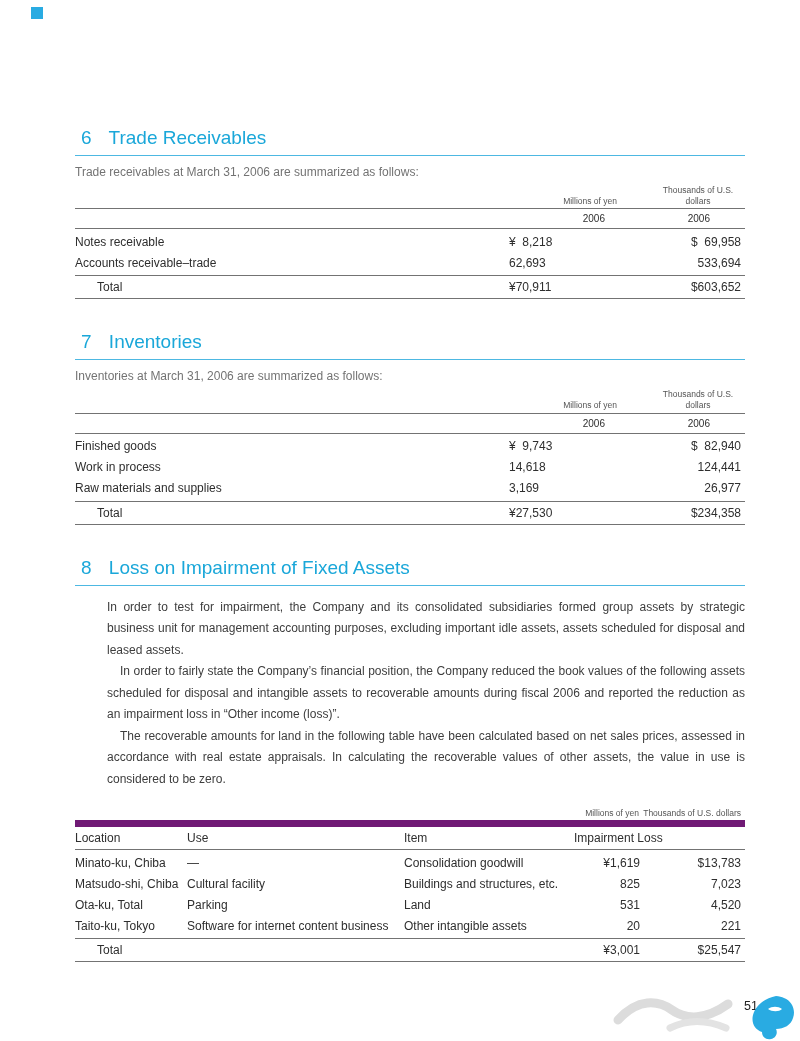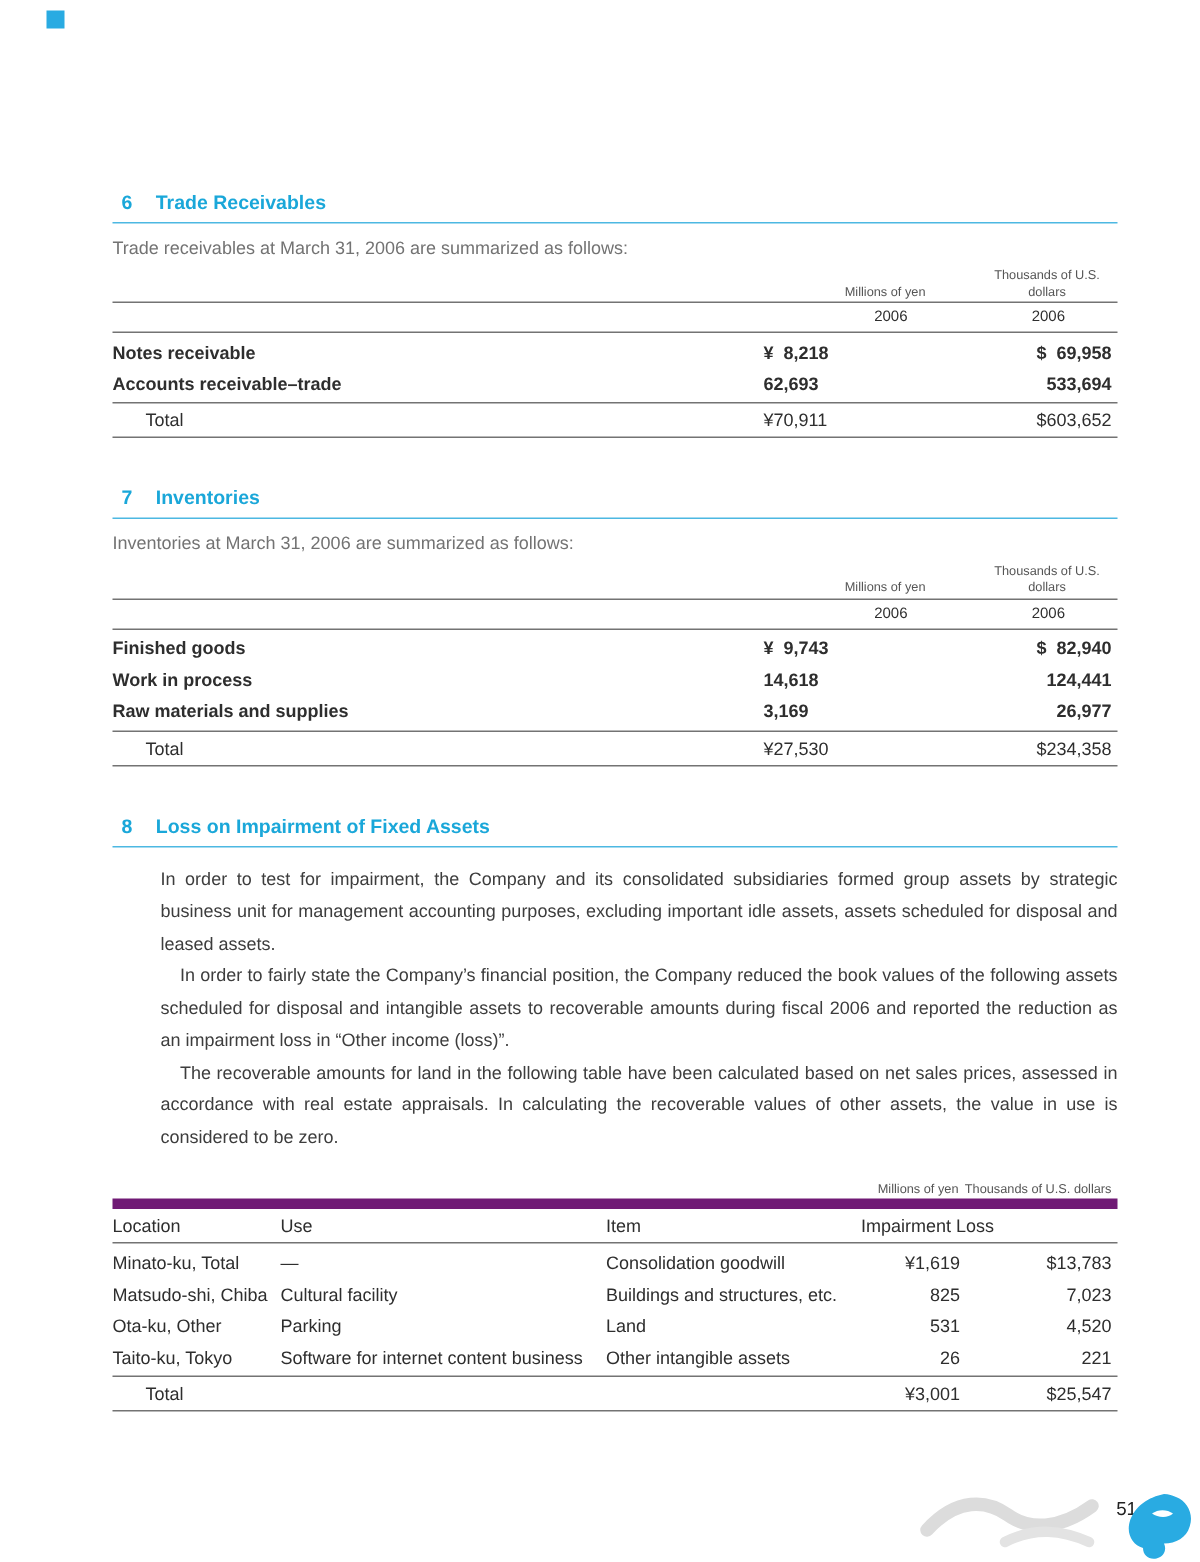--- a/index.html
+++ b/index.html
@@ -6,21 +6,21 @@
   html,body { background:#ffffff; }
   .page {
     position:relative; width:800px; height:1041px; background:#ffffff; overflow:hidden;
     font-family:"Liberation Sans","DejaVu Sans",sans-serif; color:#333333;
   }
   .corner-square { position:absolute; left:31px; top:7px; width:12px; height:12px; background:#29abe2; }
   .content { position:absolute; left:75px; top:0; width:670px; }
 
   
   .sec-head {
-    display:block; font-size:13px; font-weight:bold; color:#1aa7d9;
+    display:block; font-size:19px; font-weight:normal; color:#1aa7d9;
     padding:0 0 6px 6px; border-bottom:1px solid #4db8e2;
   }
   .sec-head .sec-num { margin-right:12px; }
   .sec-trade { margin-top:127px; }
   .sec-inv   { margin-top:32px; }
   .sec-imp   { margin-top:32px; }
   .intro { font-size:12px; color:#737373; margin-top:9px; }
 
   
   .fin-table { margin-top:6px; font-size:12px; color:#2e2e2e; }
@@ -28,21 +28,21 @@
   .ft-units .u1 { margin-left:auto; text-align:right; padding-right:4px; white-space:nowrap; }
   .ft-units .u2 { width:124px; text-align:center; padding-left:34px; padding-right:4px; }
   .ft-row { display:flex; align-items:baseline; }
   .ft-label { flex:1; }
   .ft-c1 { width:112px; white-space:pre; padding-right:4px; }
   .ft-c2 { width:124px; text-align:right; white-space:pre; padding-right:4px; }
   .ft-year { border-top:1px solid #737373; border-bottom:1px solid #737373; padding:4px 0; font-size:10px; }
   .ft-year .y1 { margin-left:auto; width:112px; text-align:right; padding-right:16px; }
   .ft-year .y2 { width:124px; text-align:right; padding-right:35px; }
   .ft-body { padding:2px 0; }
-  .ft-data { padding:3.5px 0;font-weight:bold; }
+  .ft-data { padding:3.5px 0; }
   .ft-total { border-top:1px solid #737373; border-bottom:1px solid #737373; padding:4px 0; }
   .ft-total-label { padding-left:22px; }
 
   
   .paras { margin-top:11px;margin-left:32px; }
   .para { font-size:12px; line-height:21.5px; text-align:justify; color:#3d3d3d; }
   .para.indent { text-indent:13px; }
 
   
   .imp-table { margin-top:18px; font-size:12px; color:#2e2e2e; }
@@ -169,45 +169,45 @@
           <span class="u2">Thousands of U.S. dollars</span>
         </div>
         <div class="imp-head">
           <span>Location</span>
           <span>Use</span>
           <span>Item</span>
           <span>Impairment Loss</span>
         </div>
         <div class="imp-body">
           <div class="imp-row imp-data">
-            <span class="c-loc">Minato-ku, Total</span>
+            <span class="c-loc">Minato-ku, Chiba</span>
             <span class="c-use">—</span>
             <span class="c-item">Consolidation goodwill</span>
             <span class="c-n1">¥1,619</span>
             <span class="c-n2">$13,783</span>
           </div>
           <div class="imp-row imp-data">
             <span class="c-loc">Matsudo-shi, Chiba</span>
             <span class="c-use">Cultural facility</span>
             <span class="c-item">Buildings and structures, etc.</span>
             <span class="c-n1">825</span>
             <span class="c-n2">7,023</span>
           </div>
           <div class="imp-row imp-data">
-            <span class="c-loc">Ota-ku, Other</span>
+            <span class="c-loc">Ota-ku, Total</span>
             <span class="c-use">Parking</span>
             <span class="c-item">Land</span>
             <span class="c-n1">531</span>
             <span class="c-n2">4,520</span>
           </div>
           <div class="imp-row imp-data">
             <span class="c-loc">Taito-ku, Tokyo</span>
             <span class="c-use">Software for internet content business</span>
             <span class="c-item">Other intangible assets</span>
-            <span class="c-n1">26</span>
+            <span class="c-n1">20</span>
             <span class="c-n2">221</span>
           </div>
         </div>
         <div class="imp-row imp-total">
           <span class="c-loc total-label">Total</span>
           <span class="c-use"></span>
           <span class="c-item"></span>
           <span class="c-n1">¥3,001</span>
           <span class="c-n2">$25,547</span>
         </div>

